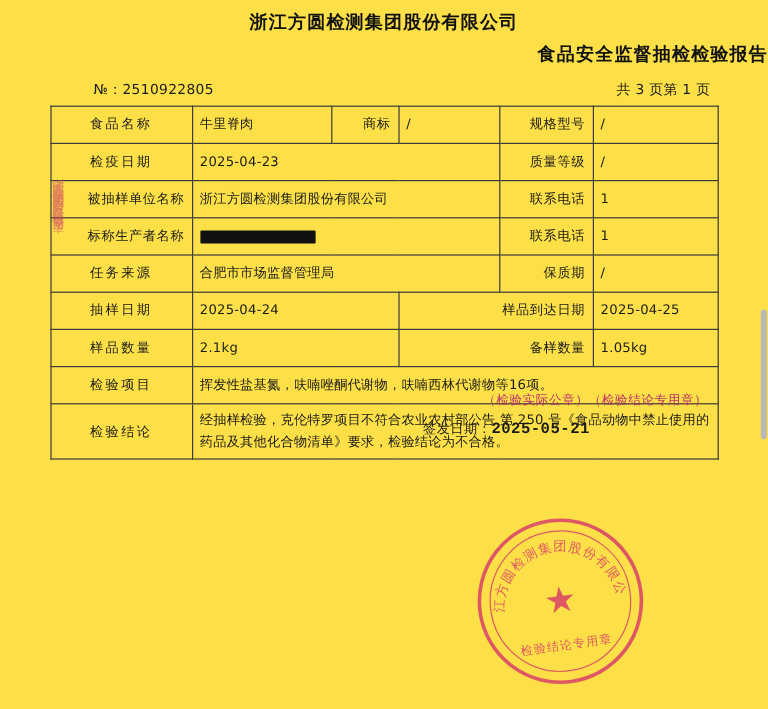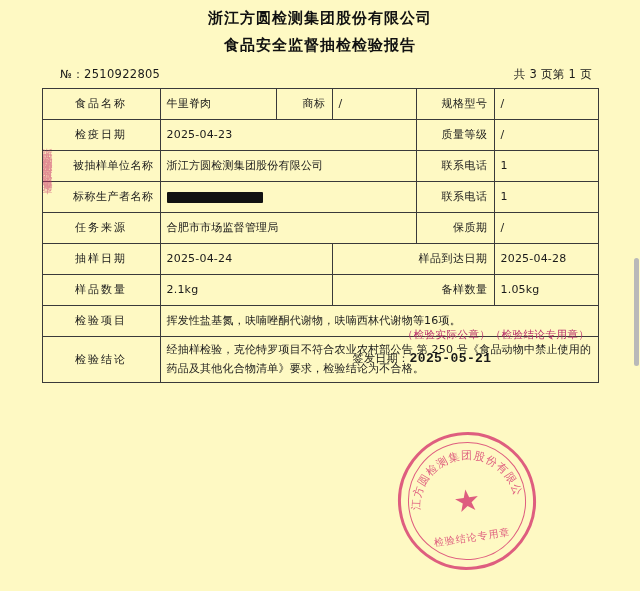--- a/index.html
+++ b/index.html
@@ -12,43 +12,43 @@
     background: #ffffff;
     font-family: "DejaVu Sans", sans-serif;
     color: #1a1a1a;
     overflow: hidden;
     position: relative;
   }
   .page {
     position: relative;
     width: 640px;
     height: 591px;
-    background: #fef9c3;
+    background: #fde047;
   }
   .company {
     text-align: center;
     font-size: 15px;
     font-weight: bold;
     letter-spacing: 1px;
     padding-top: 9px;
     color: #111;
   }
   .doc-title {
-    text-align: center;
+    text-align: right;
     font-size: 15px;
     font-weight: bold;
     letter-spacing: 1px;
     padding-top: 8px;
     color: #111;
   }
   .meta-row {
     display: flex;
     justify-content: space-between;
     align-items: flex-end;
-    padding: 12px 30px 6px 60px;
+    padding: 12px 30px 6px 78px;
     font-size: 11.5px;
   }
   .meta-no {
     letter-spacing: 0.3px;
   }
   .meta-pages {
     letter-spacing: 0.3px;
     padding-right: 18px;
   }
   table.report {
@@ -280,21 +280,21 @@
         <td class="lbl">任务来源</td>
         <td class="val" colspan="3">合肥市市场监督管理局</td>
         <td class="lbl-tight">保质期</td>
         <td class="val">/</td>
       </tr>
 
       <tr>
         <td class="lbl">抽样日期</td>
         <td class="val" colspan="2">2025-04-24</td>
         <td class="lbl-tight" colspan="2">样品到达日期</td>
-        <td class="val">2025-04-28</td>
+        <td class="val">2025-04-25</td>
       </tr>
 
       <tr>
         <td class="lbl">样品数量</td>
         <td class="val" colspan="2">2.1kg</td>
         <td class="lbl-tight" colspan="2">备样数量</td>
         <td class="val">1.05kg</td>
       </tr>
 
 

